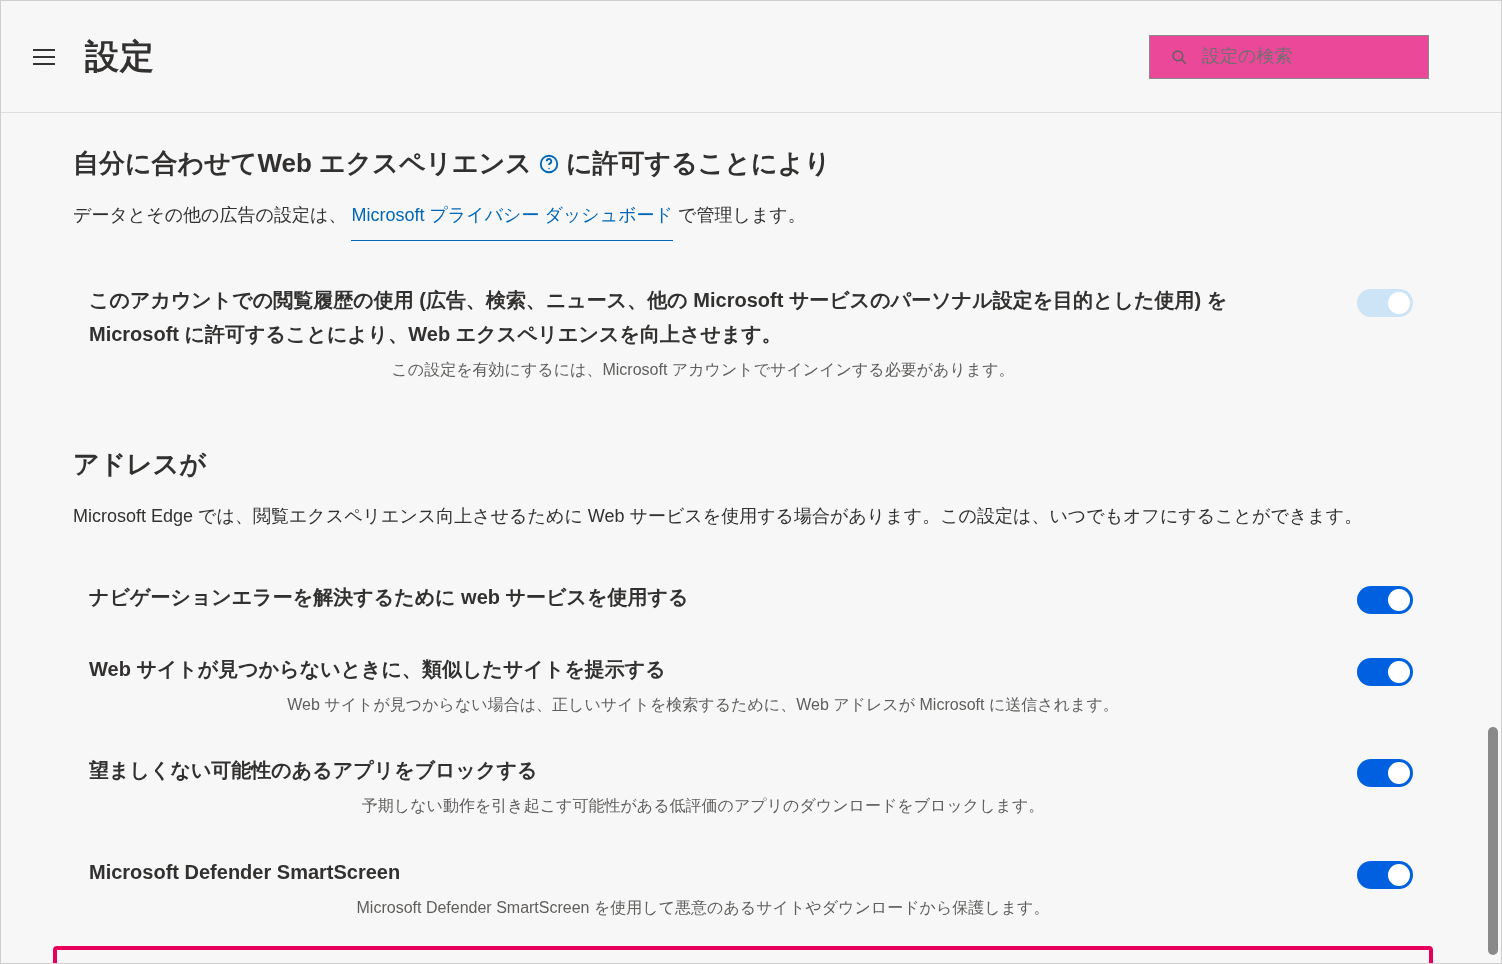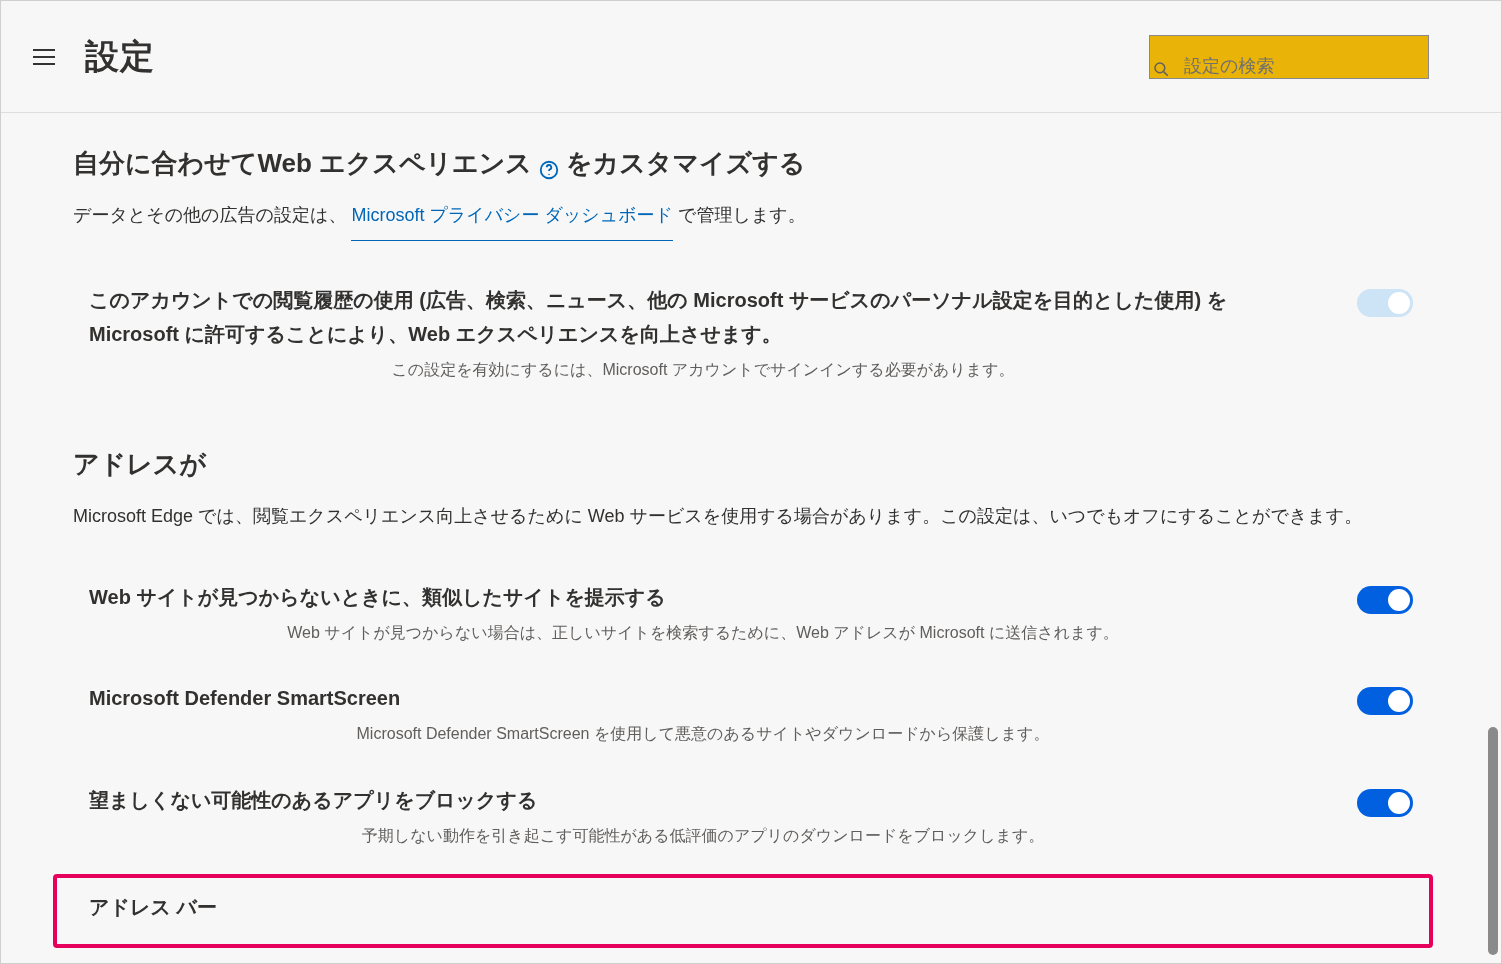--- a/index.html
+++ b/index.html
@@ -52,24 +52,24 @@
     display: block; height: 2px; width: 22px;
     background: #333;
   }
   .page-title {
     font-size: 34px;
     font-weight: 600;
     letter-spacing: 1px;
   }
   .search-wrap {
     width: 280px; height: 44px;
-    background: #eab308;
+    background: #ec4899;
     border: 1px solid #8a8a8a;
-    display: flex; align-items: flex-end;
-    padding: 0 2px;
+    display: flex; align-items: center;
+    padding: 0 20px;
   }
   .search-icon {
     width: 18px; height: 18px;
     flex: 0 0 18px;
     margin-right: 12px;
   }
   .search-input {
     flex: 1;
     border: none; outline: none;
     font-size: 18px;
@@ -84,21 +84,21 @@
     top: 115px; bottom: 0;
     overflow-y: auto;
     padding: 30px 72px 40px 72px;
   }
 
   .section-head {
     font-size: 26px;
     font-weight: 600;
     margin: 0 0 22px 0;
     display: flex;
-    align-items: flex-end;
+    align-items: center;
     gap: 4px;
     flex-wrap: wrap;
   }
   .help-icon {
     display: inline-flex;
     width: 22px; height: 22px;
     margin: 0 2px;
     color: var(--link);
   }
   .desc {
@@ -224,21 +224,21 @@
 
     <h2 class="section-head">
       <span>自分に合わせてWeb エクスペリエンス</span>
       <span class="help-icon">
         <svg viewBox="0 0 24 24" fill="none" stroke="currentColor" stroke-width="2">
           <circle cx="12" cy="12" r="9"></circle>
           <path d="M9.5 9a2.5 2.5 0 1 1 3.5 2.3c-.8.4-1 .9-1 1.7"></path>
           <circle cx="12" cy="17" r="0.8" fill="currentColor" stroke="none"></circle>
         </svg>
       </span>
-      <span>をカスタマイズする</span>
+      <span>に許可することにより</span>
     </h2>
 
     <p class="desc">
       <span>データとその他の広告の設定は、</span>
       <a class="link">Microsoft プライバシー ダッシュボード</a>
       <span> で管理します。</span>
     </p>
 
     <div class="row with-sub">
       <div class="row-text">
@@ -246,45 +246,53 @@
         <div class="row-sub">この設定を有効にするには、Microsoft アカウントでサインインする必要があります。</div>
       </div>
       <div class="toggle disabled">
         <div class="knob"></div>
       </div>
     </div>
 
     <h2 class="section2-title">アドレスが</h2>
     <p class="section2-desc">Microsoft Edge では、閲覧エクスペリエンス向上させるために Web サービスを使用する場合があります。この設定は、いつでもオフにすることができます。</p>
 
+    <div class="row">
+      <div class="row-text">
+        <div class="row-title">ナビゲーションエラーを解決するために web サービスを使用する</div>
+      </div>
+      <div class="toggle on">
+        <div class="knob"></div>
+      </div>
+    </div>
 
     <div class="row with-sub">
       <div class="row-text">
         <div class="row-title">Web サイトが見つからないときに、類似したサイトを提示する</div>
         <div class="row-sub">Web サイトが見つからない場合は、正しいサイトを検索するために、Web アドレスが Microsoft に送信されます。</div>
       </div>
       <div class="toggle on">
         <div class="knob"></div>
       </div>
     </div>
 
     <div class="row with-sub">
       <div class="row-text">
+        <div class="row-title">望ましくない可能性のあるアプリをブロックする</div>
+        <div class="row-sub">予期しない動作を引き起こす可能性がある低評価のアプリのダウンロードをブロックします。</div>
+      </div>
+      <div class="toggle on">
+        <div class="knob"></div>
+      </div>
+    </div>
+
+    <div class="row with-sub">
+      <div class="row-text">
         <div class="row-title">Microsoft Defender SmartScreen</div>
         <div class="row-sub">Microsoft Defender SmartScreen を使用して悪意のあるサイトやダウンロードから保護します。</div>
-      </div>
-      <div class="toggle on">
-        <div class="knob"></div>
-      </div>
-    </div>
-
-    <div class="row with-sub">
-      <div class="row-text">
-        <div class="row-title">望ましくない可能性のあるアプリをブロックする</div>
-        <div class="row-sub">予期しない動作を引き起こす可能性がある低評価のアプリのダウンロードをブロックします。</div>
       </div>
       <div class="toggle on">
         <div class="knob"></div>
       </div>
     </div>
 
     <div class="highlight-row">
       <div class="row" style="cursor:pointer;">
         <div class="row-text">
           <div class="row-title">アドレス バー</div>

